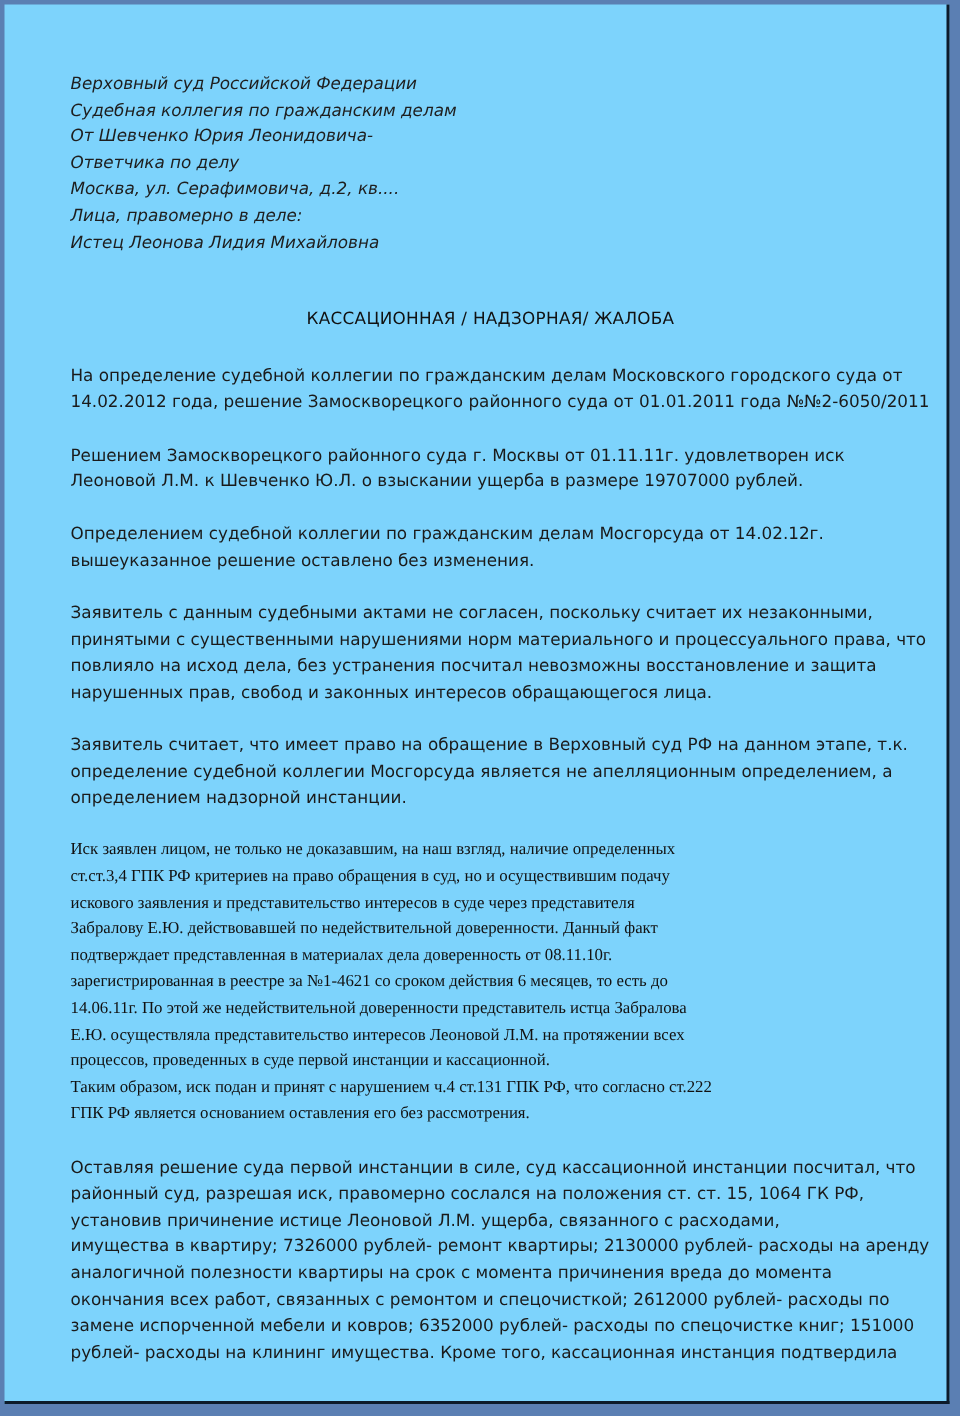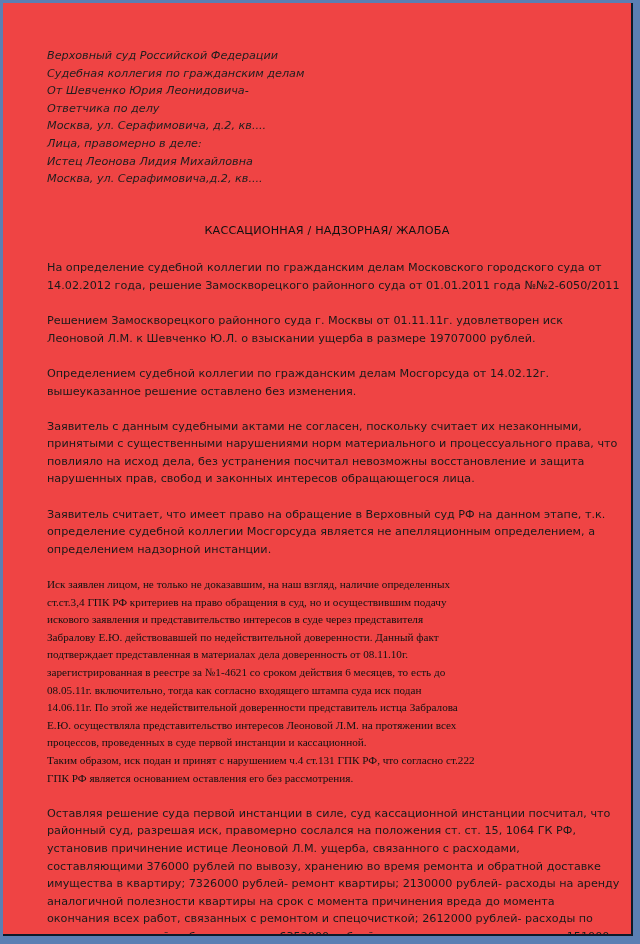--- a/index.html
+++ b/index.html
@@ -5,21 +5,21 @@
   html, body { margin: 0; padding: 0; }
   body {
     width: 640px; height: 944px; overflow: hidden;
     background: #5b7fb3;
     position: relative;
     font-family: "DejaVu Sans", sans-serif;
   }
   .page {
     position: absolute; left: 3px; top: 3px;
     width: 630px; height: 933px;
-    background: #ef4444;
+    background: #7dd3fc;
     border-right: 2px solid #0d1b2a;
     border-bottom: 2px solid #0d1b2a;
     box-sizing: border-box;
     overflow: hidden;
   }
   .content {
     position: absolute; left: 44px; top: 44px; width: 560px;
     font-size: 11.2px; color: #1a1a1a; line-height: 17.6px;
   }
   .header-block { font-style: italic; color: #1e1e1e; }
@@ -38,21 +38,20 @@
 <div class="page">
   <div class="content">
     <div class="header-block">
       <div>Верховный суд Российской Федерации</div>
       <div>Судебная коллегия  по гражданским делам</div>
       <div>От Шевченко Юрия Леонидовича-</div>
       <div>Ответчика по делу</div>
       <div>Москва, ул. Серафимовича, д.2, кв....</div>
       <div>Лица, правомерно в деле:</div>
       <div>Истец Леонова Лидия Михайловна</div>
-      <div>Москва, ул. Серафимовича,д.2, кв....</div>
     </div>
 
     <div class="title">КАССАЦИОННАЯ  /  НАДЗОРНАЯ/  ЖАЛОБА</div>
 
     <div id="paragraphs">
         <div class="para">
           <div>На определение судебной коллегии  по гражданским  делам Московского  городского  суда от</div>
           <div>14.02.2012  года,  решение Замоскворецкого  районного суда от 01.01.2011  года №№2-6050/2011</div>
         </div>
         <div class="para">
@@ -74,32 +73,30 @@
           <div>определение судебной коллегии Мосгорсуда  является  не апелляционным определением, а</div>
           <div>определением надзорной инстанции.</div>
         </div>
         <div class="para dark">
           <div>Иск заявлен лицом, не только не доказавшим, на наш взгляд, наличие  определенных</div>
           <div>ст.ст.3,4 ГПК РФ критериев на право обращения  в суд, но и осуществившим подачу</div>
           <div>искового заявления и представительство интересов в суде через представителя</div>
           <div>Забралову Е.Ю.  действовавшей по недействительной  доверенности. Данный факт</div>
           <div>подтверждает представленная  в материалах  дела доверенность от 08.11.10г.</div>
           <div>зарегистрированная  в реестре за №1-4621  со сроком действия 6 месяцев, то есть до</div>
-          <div>08.05.11г.  включительно,  тогда как согласно входящего штампа суда иск  подан</div>
           <div>14.06.11г.  По этой же недействительной доверенности представитель истца  Забралова</div>
           <div>Е.Ю. осуществляла представительство интересов Леоновой Л.М. на протяжении всех</div>
           <div>процессов, проведенных в суде первой инстанции  и кассационной.</div>
           <div>Таким образом,  иск подан и принят  с нарушением ч.4 ст.131 ГПК РФ, что согласно  ст.222</div>
           <div>ГПК РФ является основанием  оставления его без рассмотрения.</div>
         </div>
         <div class="para">
           <div>Оставляя решение суда первой инстанции в силе, суд кассационной  инстанции посчитал,  что</div>
           <div>районный суд,  разрешая иск, правомерно сослался на положения ст.  ст.  15,  1064 ГК РФ,</div>
           <div>установив причинение истице Леоновой  Л.М.  ущерба, связанного  с расходами,</div>
-          <div>составляющими  376000  рублей по вывозу,  хранению во время ремонта и обратной  доставке</div>
           <div>имущества в квартиру;  7326000  рублей- ремонт квартиры;  2130000  рублей- расходы на аренду</div>
           <div>аналогичной  полезности  квартиры на срок с момента  причинения вреда до момента</div>
           <div>окончания всех работ,  связанных  с ремонтом и спецочисткой;  2612000  рублей- расходы по</div>
           <div>замене испорченной мебели и ковров;  6352000  рублей- расходы  по спецочистке  книг;  151000</div>
           <div>рублей- расходы  на клининг имущества.  Кроме  того,  кассационная  инстанция подтвердила</div>
         </div>
       </div>
   </div>
 </div>
 

